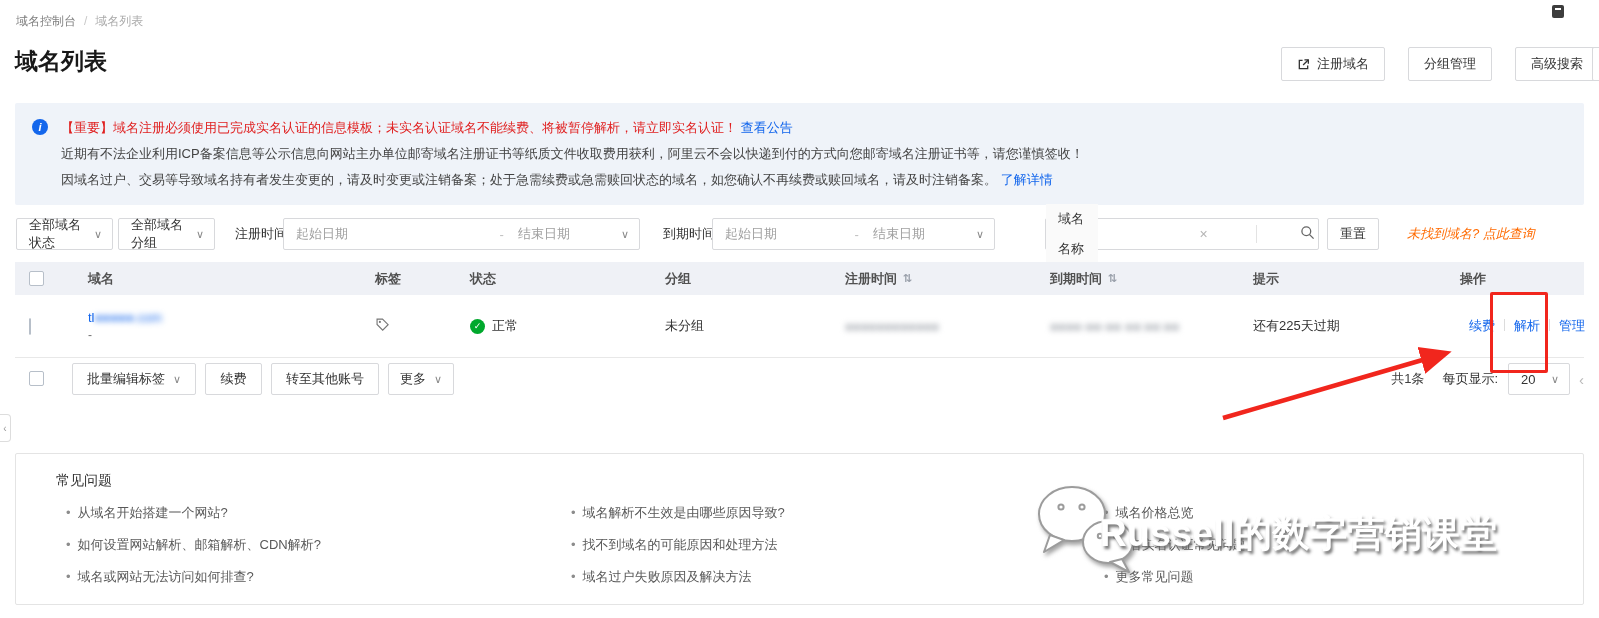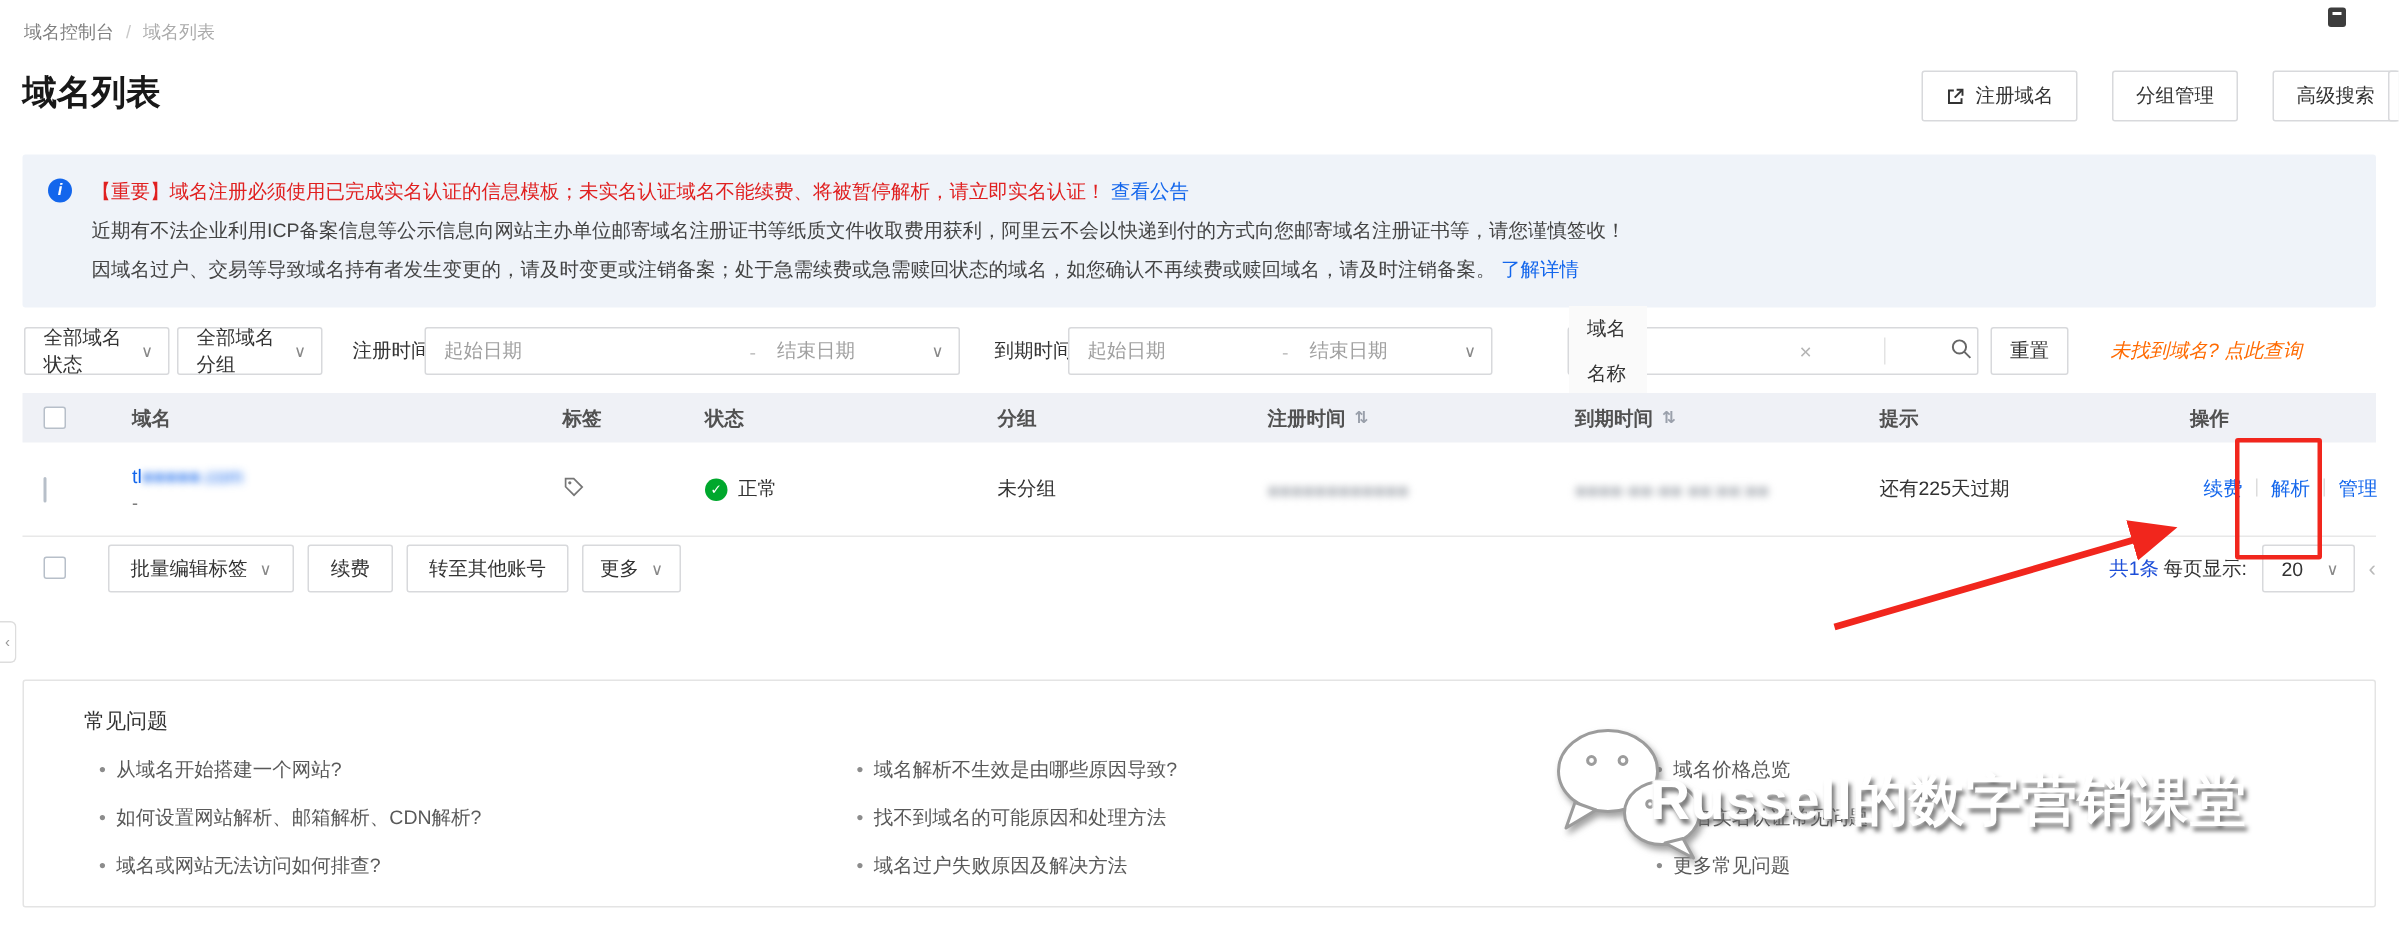--- a/index.html
+++ b/index.html
@@ -75,21 +75,21 @@
     font-weight:bold; display:inline-flex; align-items:center; justify-content:center; margin-right:7px; }
   .blurred-txt { color:#8d939c; filter:blur(3px); white-space:nowrap; }
   .ops { padding-left:24px; white-space:nowrap; }
   .vsep { display:inline-block; width:1px; height:12px; background:#dcdcdc; margin:0 9px; vertical-align:-1px; }
 
   
   .batchbar { position:absolute; left:15px; top:358px; width:1569px; height:42px; font-size:13px; }
   .batchbar .cb { position:absolute; left:0; top:13px; }
   .bb { position:absolute; top:5px; height:32px; }
   .pager { position:absolute; right:0; top:5px; height:32px; display:flex; align-items:center; }
-  .pager .total { color:#1d4ed8; margin-right:3px; }
+  .pager .total { color:#404040; margin-right:18px; }
   .pager .pslabel { color:#333; margin-right:10px; }
   .psel { width:62px; height:32px; }
   .pprev { color:#b9b9b9; font-size:15px; margin-left:9px; cursor:pointer; }
 
   
   .edge-tab { position:absolute; left:0; top:414px; width:11px; height:28px; background:#fff;
     border:1px solid #ddd; border-left:none; border-radius:0 4px 4px 0;
     color:#999; font-size:10px; display:flex; align-items:center; justify-content:center; cursor:pointer; }
 
   

